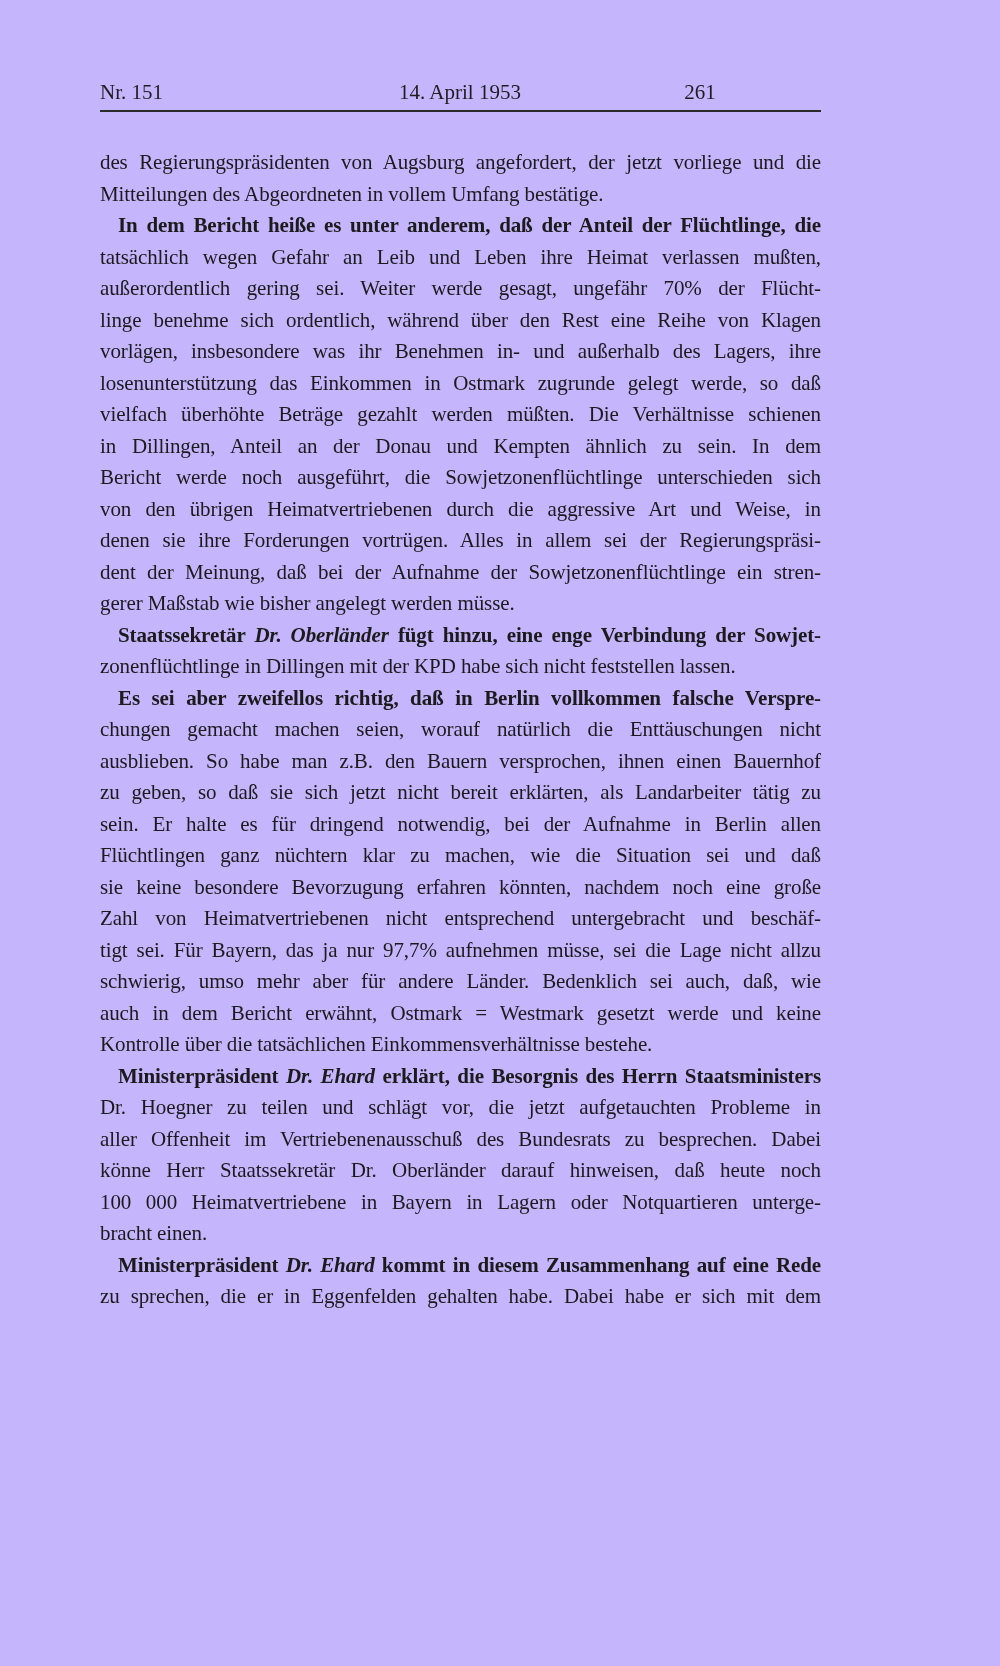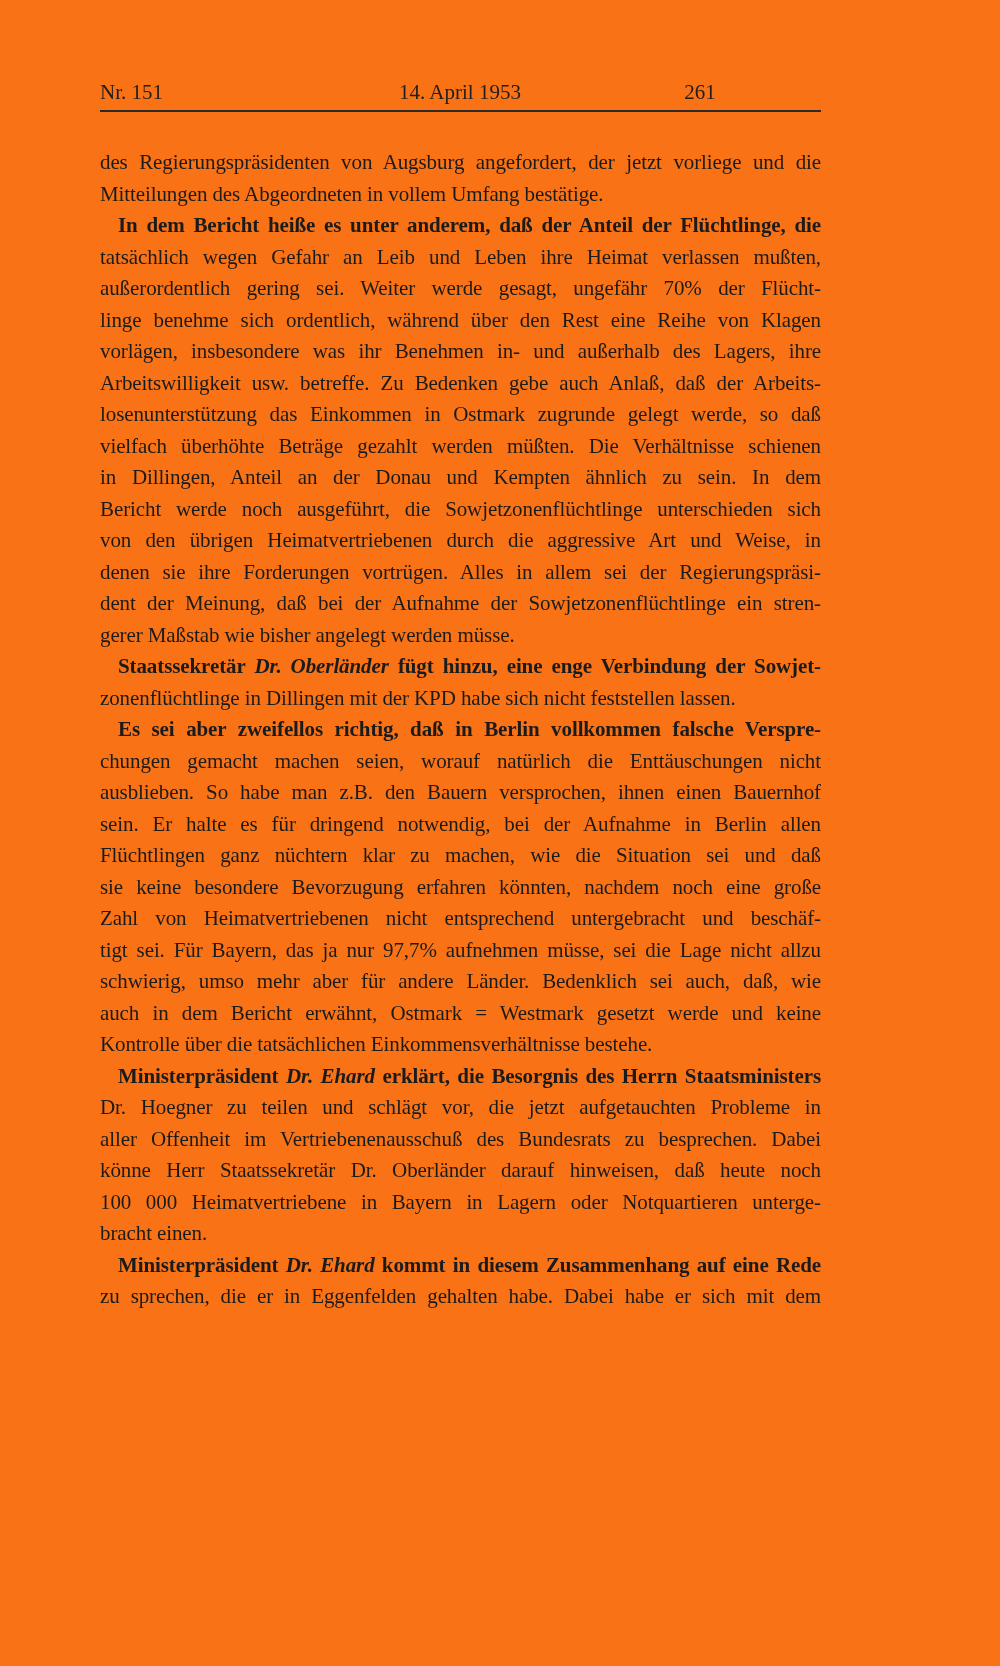--- a/index.html
+++ b/index.html
@@ -9,21 +9,21 @@
   body {
     width: 1000px;
     height: 1666px;
     background: #f4f4f2;
     font-family: "Liberation Serif", "DejaVu Serif", serif;
   }
   .page {
     position: relative;
     width: 1000px;
     height: 1666px;
-    background: #f97316;
+    background: #c4b5fd;
     color: #1b1b1b;
     overflow: hidden;
   }
   .header {
     position: absolute;
     left: 100px;
     top: 80px;
     width: 720px;
     display: flex;
     justify-content: space-between;
@@ -85,34 +85,34 @@
   <div class="rule"></div>
 
   <div class="text-block">
       <div class="line"><span>des Regierungspräsidenten von Augsburg angefordert, der jetzt vorliege und die</span></div>
       <div class="line pend"><span>Mitteilungen des Abgeordneten in vollem Umfang bestätige.</span></div>
       <div class="line indent"><span>In dem Bericht heiße es unter anderem, daß der Anteil der Flüchtlinge, die</span></div>
       <div class="line"><span>tatsächlich wegen Gefahr an Leib und Leben ihre Heimat verlassen mußten,</span></div>
       <div class="line"><span>außerordentlich gering sei. Weiter werde gesagt, ungefähr 70% der Flücht-</span></div>
       <div class="line"><span>linge benehme sich ordentlich, während über den Rest eine Reihe von Klagen</span></div>
       <div class="line"><span>vorlägen, insbesondere was ihr Benehmen in- und außerhalb des Lagers, ihre</span></div>
-      <div class="line"><span>Arbeitswilligkeit usw. betreffe. Zu Bedenken gebe auch Anlaß, daß der Arbeits-</span></div>
       <div class="line"><span>losenunterstützung das Einkommen in Ostmark zugrunde gelegt werde, so daß</span></div>
       <div class="line"><span>vielfach überhöhte Beträge gezahlt werden müßten. Die Verhältnisse schienen</span></div>
       <div class="line"><span>in Dillingen, Anteil an der Donau und Kempten ähnlich zu sein. In dem</span></div>
       <div class="line"><span>Bericht werde noch ausgeführt, die Sowjetzonenflüchtlinge unterschieden sich</span></div>
       <div class="line"><span>von den übrigen Heimatvertriebenen durch die aggressive Art und Weise, in</span></div>
       <div class="line"><span>denen sie ihre Forderungen vortrügen. Alles in allem sei der Regierungspräsi-</span></div>
       <div class="line"><span>dent der Meinung, daß bei der Aufnahme der Sowjetzonenflüchtlinge ein stren-</span></div>
       <div class="line pend"><span>gerer Maßstab wie bisher angelegt werden müsse.</span></div>
       <div class="line indent"><span>Staatssekretär </span><i>Dr. Oberländer</i><span> fügt hinzu, eine enge Verbindung der Sowjet-</span></div>
       <div class="line pend"><span>zonenflüchtlinge in Dillingen mit der KPD habe sich nicht feststellen lassen.</span></div>
       <div class="line indent"><span>Es sei aber zweifellos richtig, daß in Berlin vollkommen falsche Verspre-</span></div>
       <div class="line"><span>chungen gemacht machen seien, worauf natürlich die Enttäuschungen nicht</span></div>
       <div class="line"><span>ausblieben. So habe man z.B. den Bauern versprochen, ihnen einen Bauernhof</span></div>
+      <div class="line"><span>zu geben, so daß sie sich jetzt nicht bereit erklärten, als Landarbeiter tätig zu</span></div>
       <div class="line"><span>sein. Er halte es für dringend notwendig, bei der Aufnahme in Berlin allen</span></div>
       <div class="line"><span>Flüchtlingen ganz nüchtern klar zu machen, wie die Situation sei und daß</span></div>
       <div class="line"><span>sie keine besondere Bevorzugung erfahren könnten, nachdem noch eine große</span></div>
       <div class="line"><span>Zahl von Heimatvertriebenen nicht entsprechend untergebracht und beschäf-</span></div>
       <div class="line"><span>tigt sei. Für Bayern, das ja nur 97,7% aufnehmen müsse, sei die Lage nicht allzu</span></div>
       <div class="line"><span>schwierig, umso mehr aber für andere Länder. Bedenklich sei auch, daß, wie</span></div>
       <div class="line"><span>auch in dem Bericht erwähnt, Ostmark = Westmark gesetzt werde und keine</span></div>
       <div class="line pend"><span>Kontrolle über die tatsächlichen Einkommensverhältnisse bestehe.</span></div>
       <div class="line indent"><span>Ministerpräsident </span><i>Dr. Ehard</i><span> erklärt, die Besorgnis des Herrn Staatsministers</span></div>
       <div class="line"><span>Dr. Hoegner zu teilen und schlägt vor, die jetzt aufgetauchten Probleme in</span></div>

